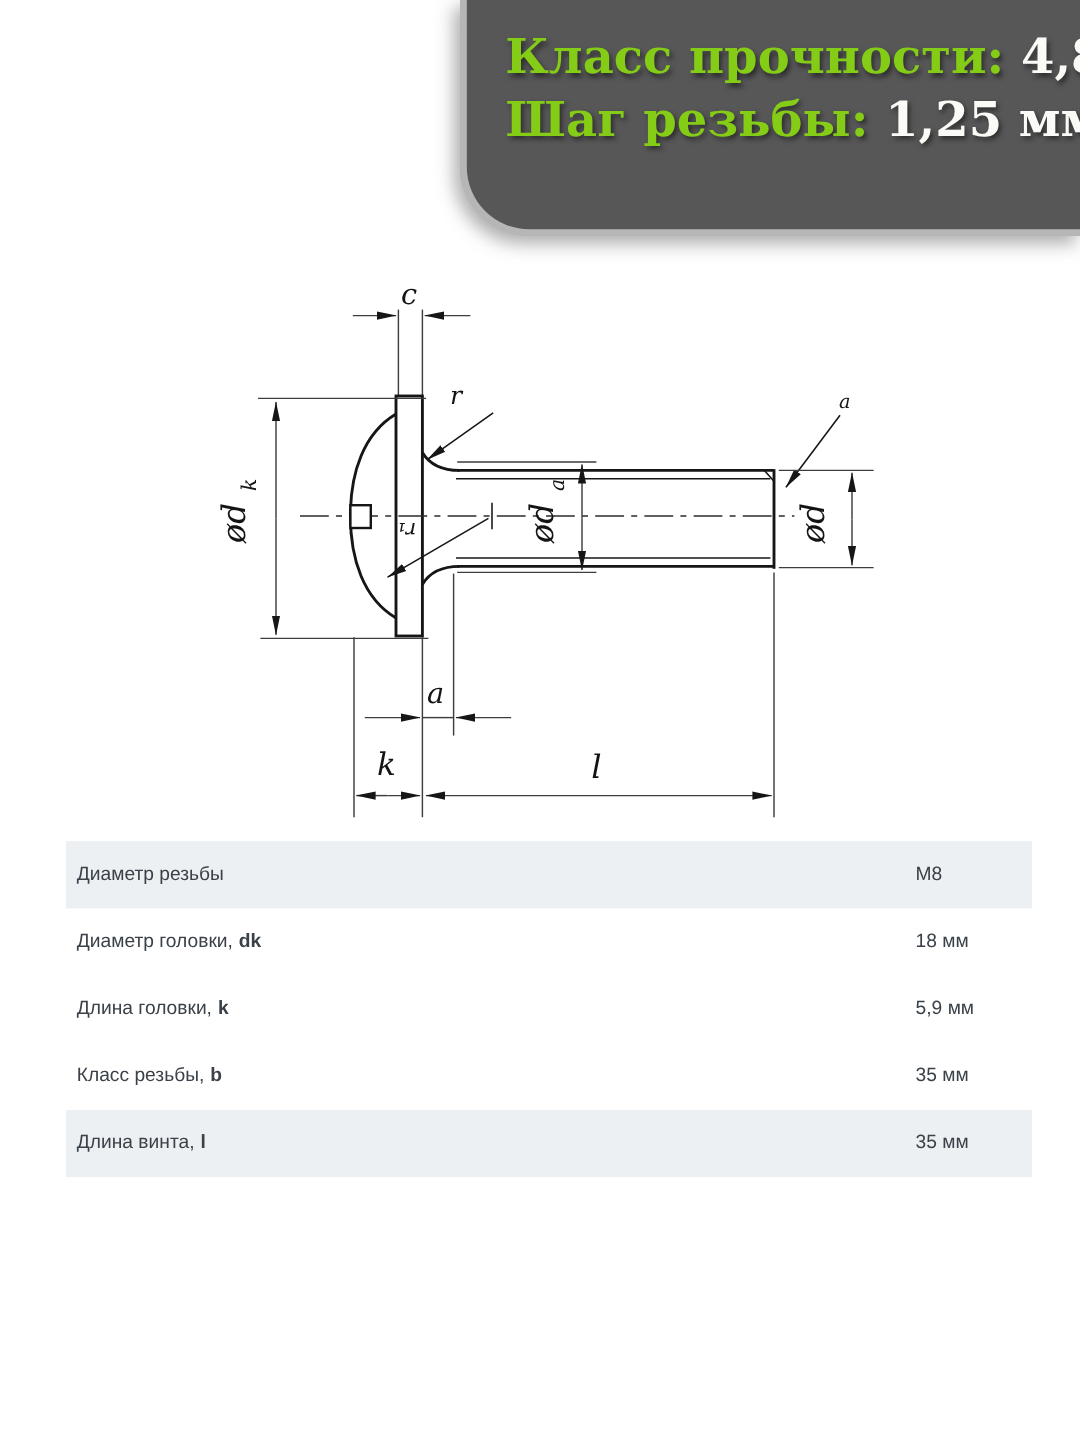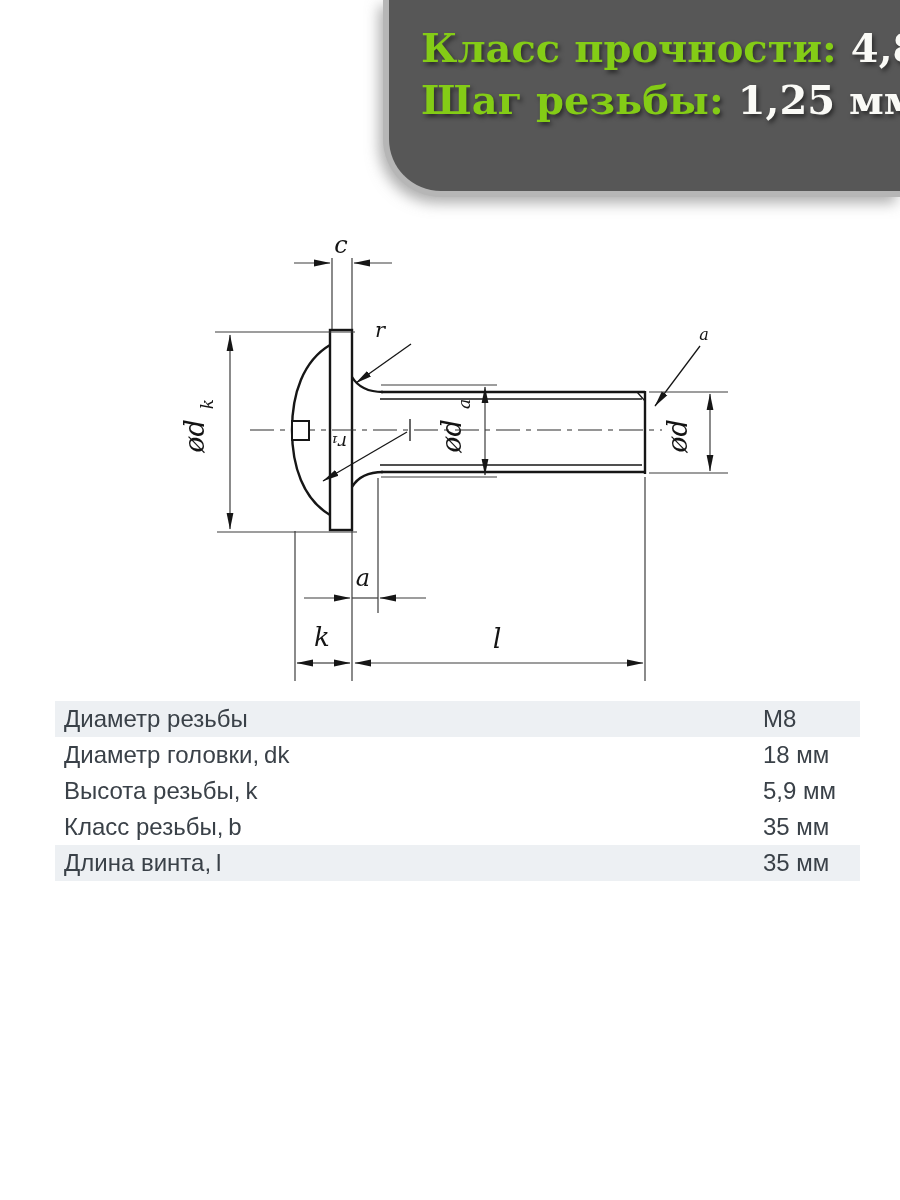--- a/index.html
+++ b/index.html
@@ -33,26 +33,26 @@
   .drawing svg{display:block;}
   .outline{stroke:#161616;stroke-width:2.4;fill:none;}
   .thin{stroke:#161616;stroke-width:1.3;fill:none;}
   .dim{stroke:#3d3d3d;stroke-width:1.2;fill:none;}
   .cline{stroke:#2c2c2c;stroke-width:1.2;fill:none;stroke-dasharray:24 6 5 6;}
   .dlabel{font-family:"DejaVu Serif", serif;font-style:italic;fill:#141414;}
 
   
   .spec-table{position:absolute;left:55px;top:701px;width:805px;}
   .spec-row{
-    position:relative;height:36px;display:flex;align-items:center;
-    font-size:24px;color:#3a4148;
+    position:relative;height:56px;display:flex;align-items:center;
+    font-size:16px;color:#3a4148;
   }
   .spec-row.alt{background:#edf0f3;}
   .spec-row .row-label{padding-left:9px;white-space:nowrap;}
-  .spec-row .row-label b{margin-left:5px;font-weight:normal;}
+  .spec-row .row-label b{margin-left:5px;font-weight:bold;}
   .spec-row .row-label b:empty{margin-left:0;}
   .spec-row .row-value{position:absolute;left:708px;white-space:nowrap;}
 </style>
 </head>
 <body>
 
 <div class="banner">
   <div class="banner-line">
     <span class="lbl">Класс прочности:</span>
     <span class="val">4,8</span>
@@ -169,21 +169,21 @@
 <div class="spec-table">
   <div class="spec-row alt">
     <div class="row-label"><span>Диаметр резьбы</span><b></b></div>
     <div class="row-value">M8</div>
   </div>
   <div class="spec-row">
     <div class="row-label"><span>Диаметр головки,</span><b>dk</b></div>
     <div class="row-value">18 мм</div>
   </div>
   <div class="spec-row">
-    <div class="row-label"><span>Высота резьбы,</span><b>k</b></div>
+    <div class="row-label"><span>Длина головки,</span><b>k</b></div>
     <div class="row-value">5,9 мм</div>
   </div>
   <div class="spec-row">
     <div class="row-label"><span>Класс резьбы,</span><b>b</b></div>
     <div class="row-value">35 мм</div>
   </div>
   <div class="spec-row alt">
     <div class="row-label"><span>Длина винта,</span><b>l</b></div>
     <div class="row-value">35 мм</div>
   </div>

